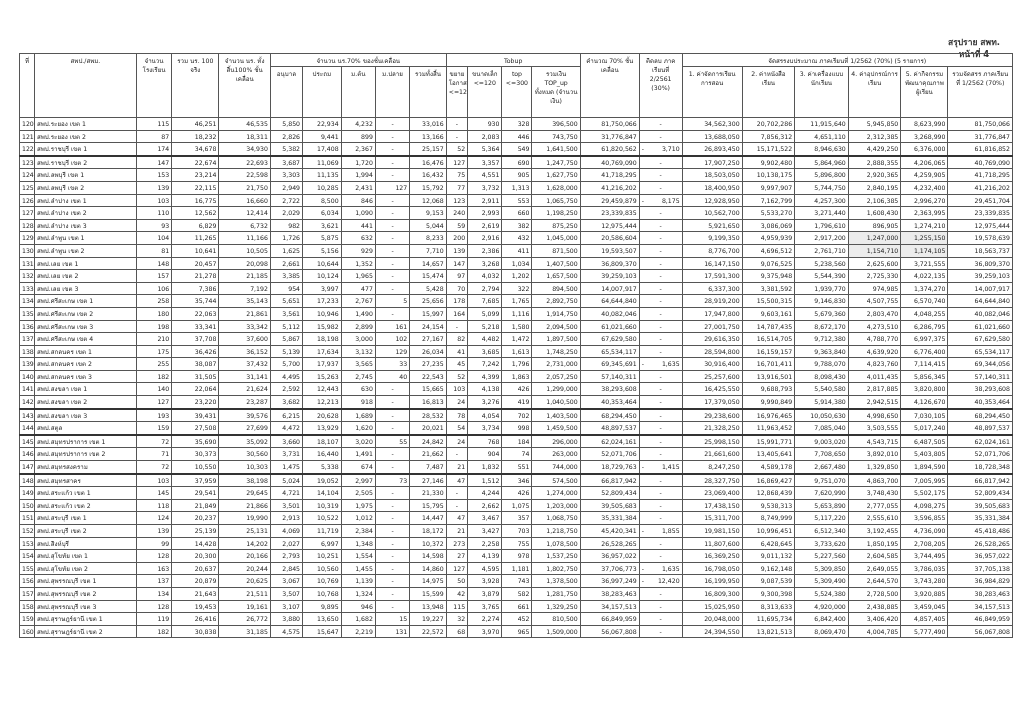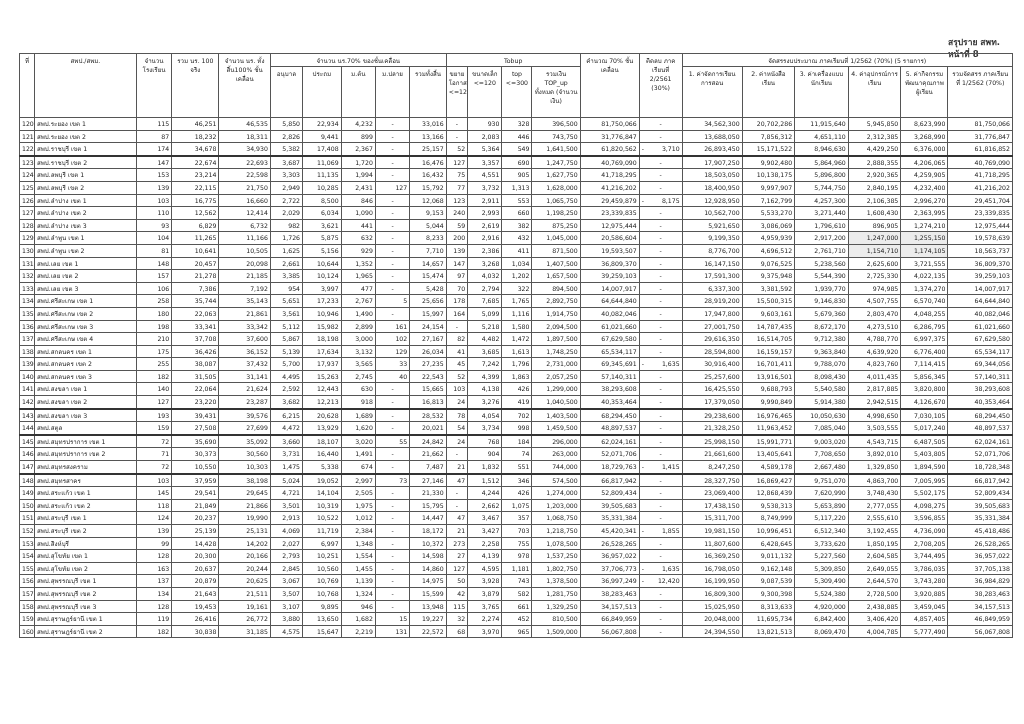--- a/index.html
+++ b/index.html
@@ -1,36 +1,36 @@
 <!DOCTYPE html>
 <html><head>
 <meta charset="utf-8">
 <style>
   html,body{margin:0;padding:0;background:#fff;}
   body{width:1024px;height:724px;position:relative;overflow:hidden;font-family:"DejaVu Sans",sans-serif;color:#222;}
-  .top-right{position:absolute;right:24px;top:36px;text-align:left;font-size:8.5px;line-height:12px;font-weight:bold;color:#333;}
+  .top-right{position:absolute;right:24px;top:36px;text-align:center;font-size:8.5px;line-height:12px;font-weight:bold;color:#333;}
   table{position:absolute;left:19px;top:53px;border-collapse:collapse;table-layout:fixed;width:994px;font-size:6.2px;}
   th,td{border:1px solid #555;padding:0 2px;white-space:nowrap;overflow:hidden;}
   th{font-weight:normal;text-align:center;vertical-align:top;line-height:9px;padding-top:2px;white-space:normal;}
   thead tr.h1 th{height:10px;}
   thead tr.h2 th{height:48px;}
   td{height:11.6px;line-height:11.6px;text-align:right;}
   td.c-no{text-align:left;}
   td.c-name{text-align:left;}
   td.dash{text-align:center;}
   td.shade{background:#ececec;}
   tr.thick td{border-top:2px solid #333;}
   .split{display:flex;justify-content:space-between;}
 </style>
 </head>
 <body>
 
 <div class="top-right">
   <div>สรุปราย สพท.</div>
-  <div>หน้าที่ 8</div>
+  <div>หน้าที่ 4</div>
 </div>
 
 <table>
   <colgroup>
     <col style="width:14px">
       <col style="width:95px">
       <col style="width:33px">
       <col style="width:44px">
       <col style="width:48px">
     <col style="width:30px">

